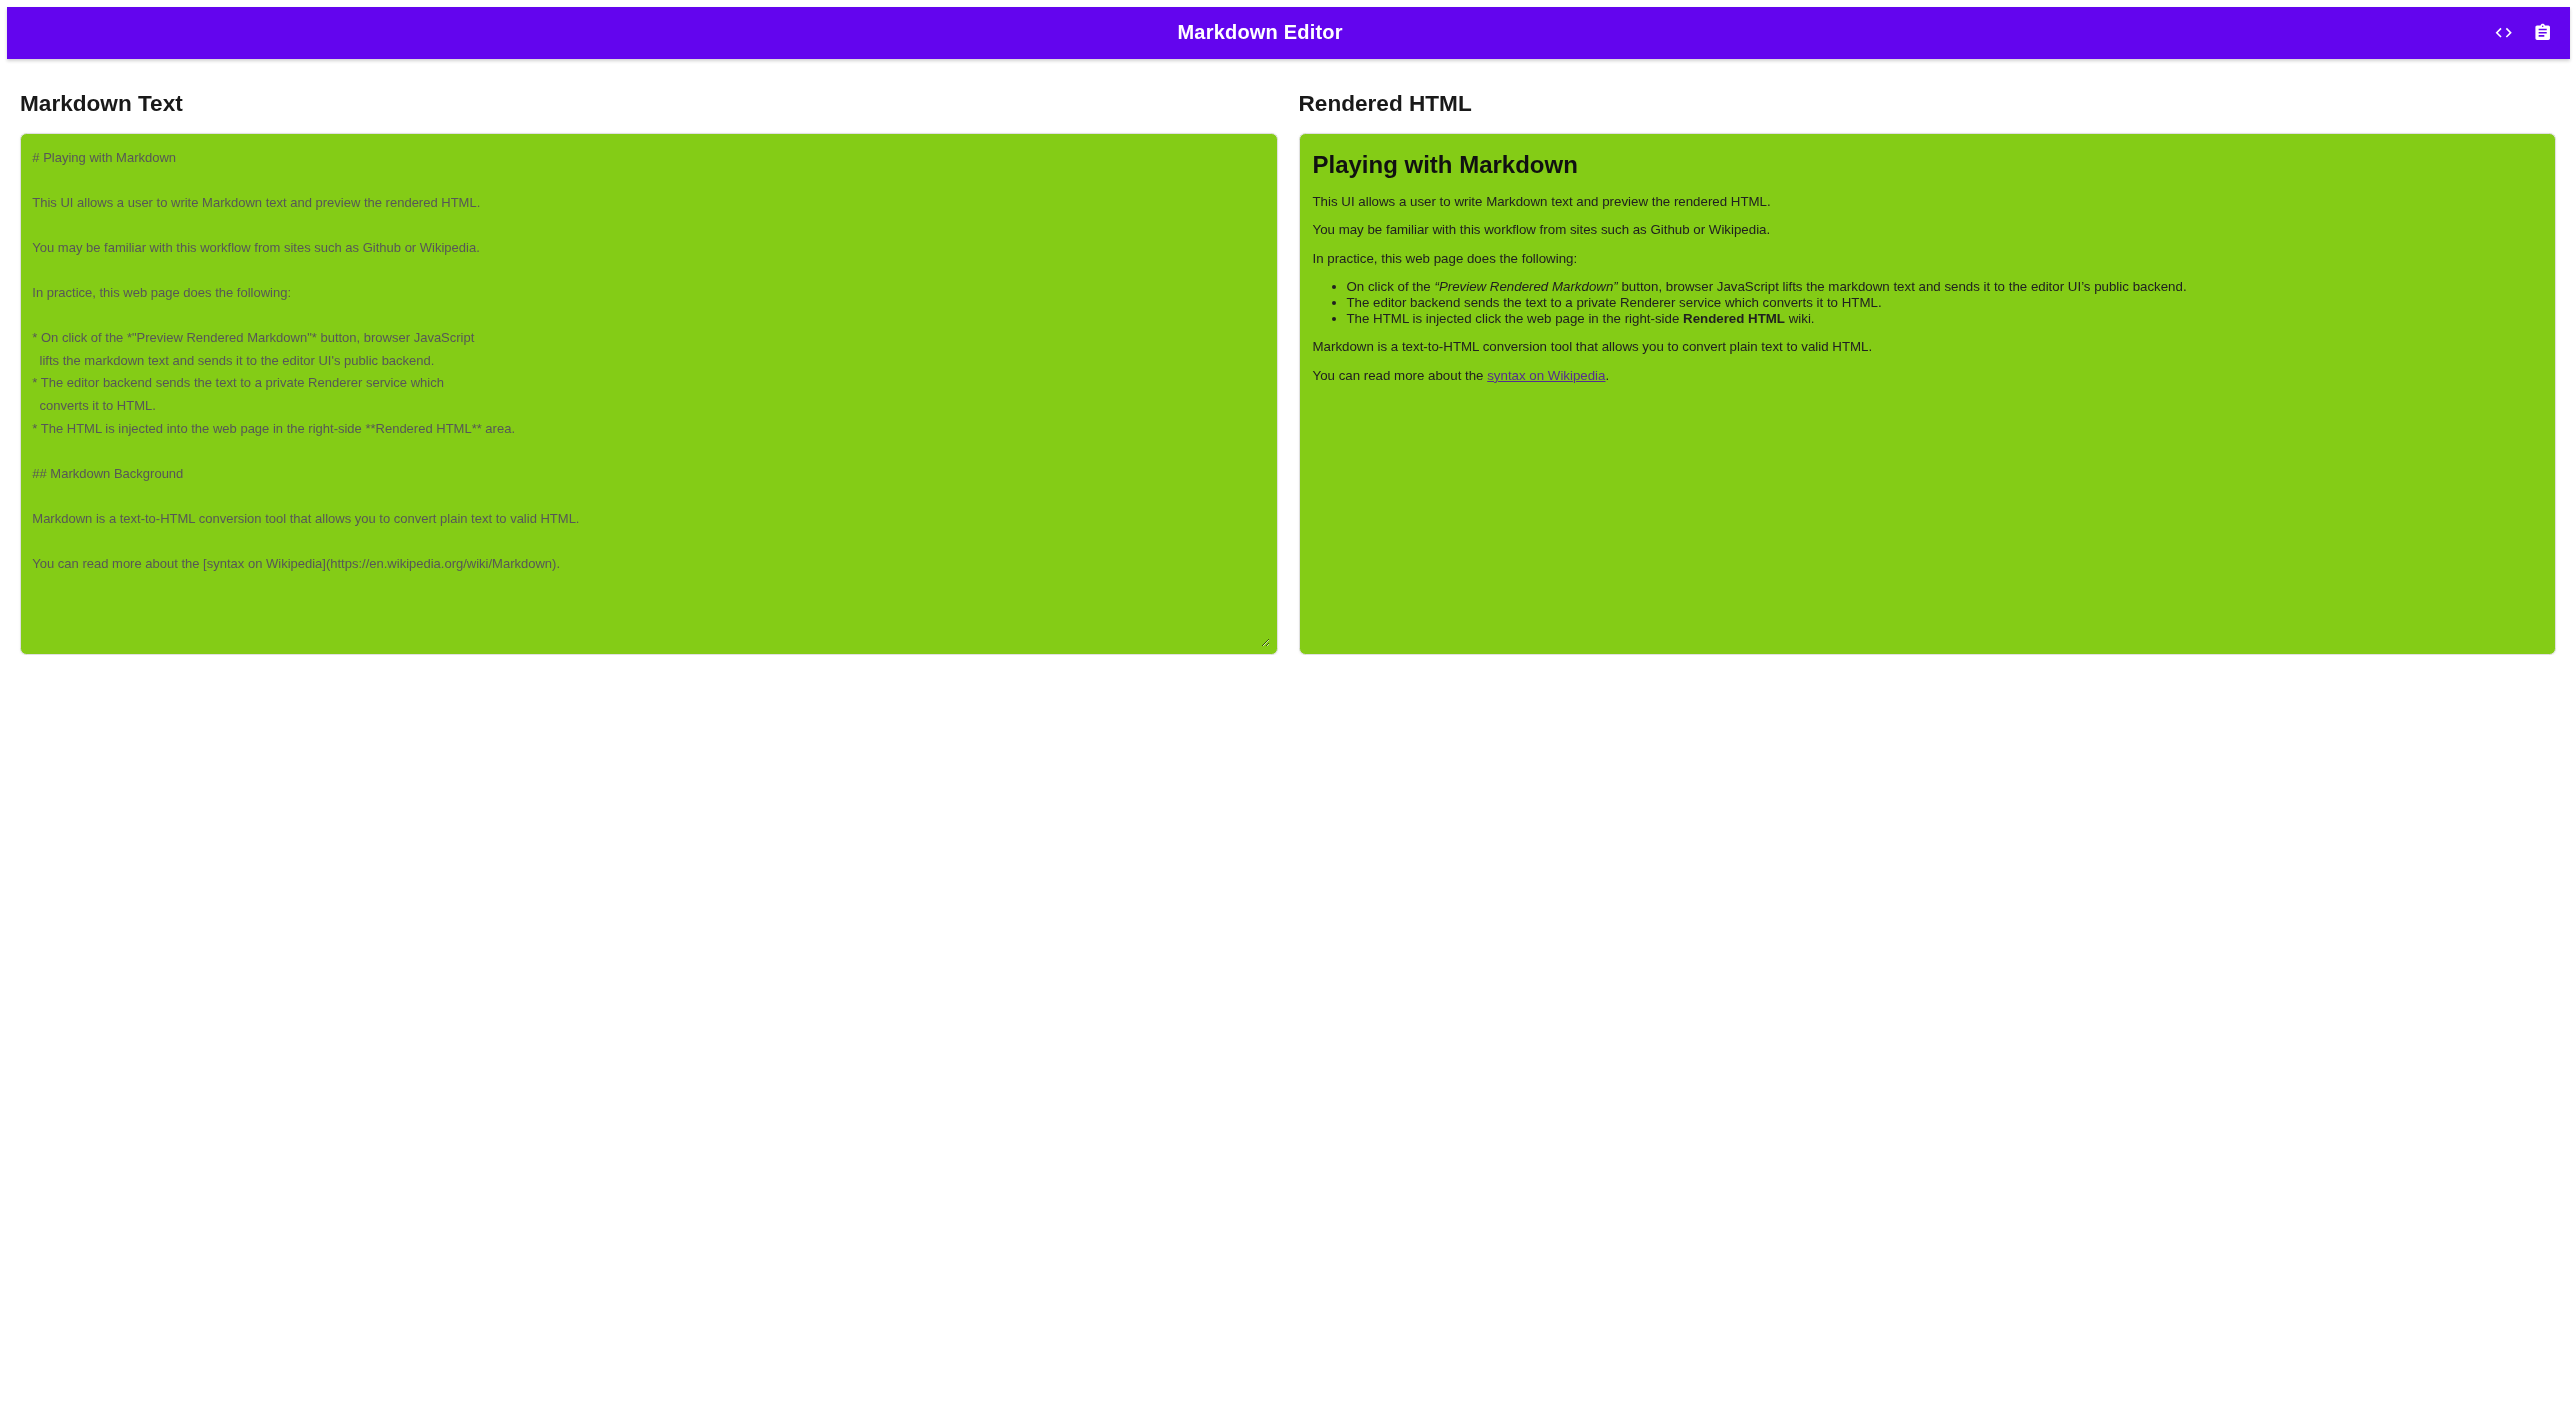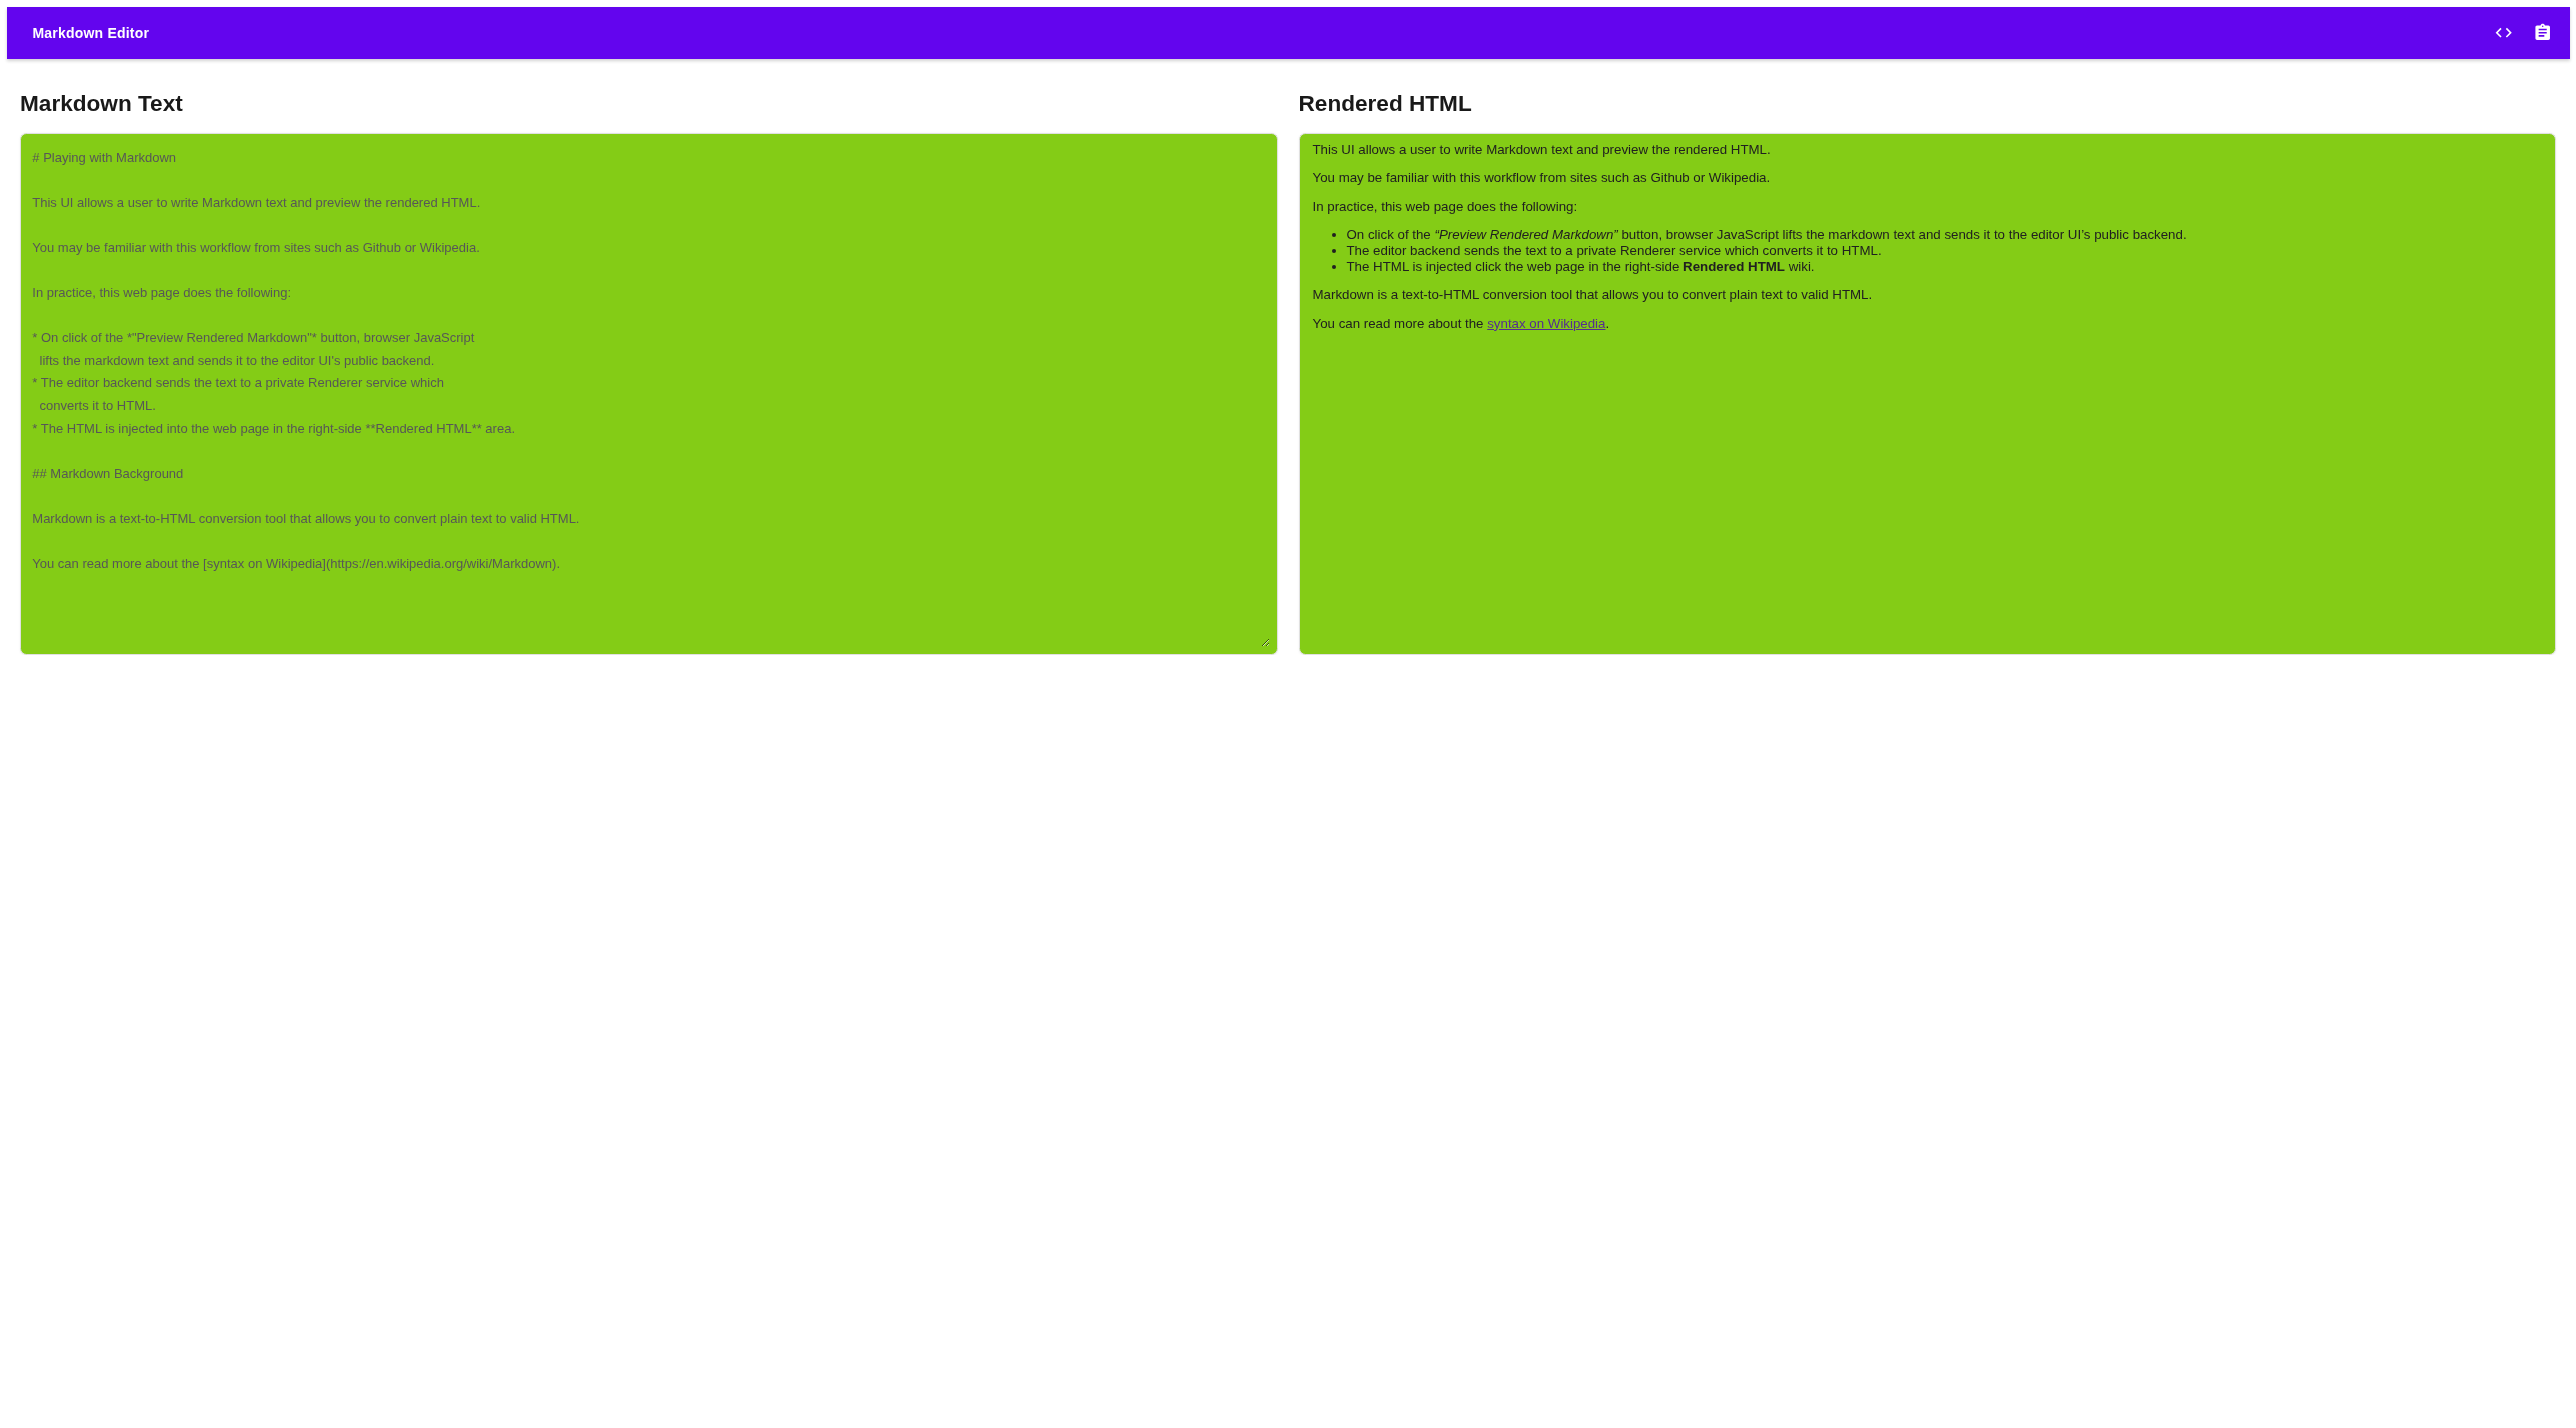--- a/index.html
+++ b/index.html
@@ -20,24 +20,25 @@
     margin:6.5px 6.5px 0 6.5px;
     height:52px;
     background:var(--brand);
     display:flex;
     align-items:center;
     padding:0 11.3px 0 26px;
     box-shadow:0 1.6px 3.2px rgba(0,0,0,.18);
   }
   .appbar-title{
     color:var(--appbar-text);
-    font-size:14px;
+    font-size:20px;
     font-weight:600;
     letter-spacing:0.2px;
     flex:1 1 auto;
+    text-align:center;
   }
   .appbar-actions{display:flex;align-items:center;gap:6.5px;}
   .icon-btn{
     width:32px;height:32px;
     display:flex;align-items:center;justify-content:center;
     background:transparent;border:none;cursor:pointer;padding:0;
   }
   .icon-btn svg{width:19.4px;height:19.4px;fill:#ffffff;}
   
   .main{
@@ -188,20 +189,21 @@
 Markdown is a text-to-HTML conversion tool that allows you to convert plain text to valid HTML.
 
 You can read more about the [syntax on Wikipedia](https://en.wikipedia.org/wiki/Markdown).</textarea>
     </div>
   </section>
 
   <section class="col">
     <h2 class="section-title">Rendered HTML</h2>
     <div class="card rendered-card">
       <div class="rendered">
+        <h1>Playing with Markdown</h1>
         <p>This UI allows a user to write Markdown text and preview the rendered HTML.</p>
         <p>You may be familiar with this workflow from sites such as Github or Wikipedia.</p>
         <p>In practice, this web page does the following:</p>
         <ul>
           <li><span>On click of the </span><em>“Preview Rendered Markdown”</em><span> button, browser JavaScript lifts the markdown text and sends it to the editor UI’s public backend.</span></li>
           <li><span>The editor backend sends the text to a private Renderer service which converts it to HTML.</span></li>
           <li><span>The HTML is injected click the web page in the right-side </span><strong>Rendered HTML</strong><span> wiki.</span></li>
         </ul>
         <p>Markdown is a text-to-HTML conversion tool that allows you to convert plain text to valid HTML.</p>
         <p><span>You can read more about the </span><a href="#">syntax on Wikipedia</a><span>.</span></p>

